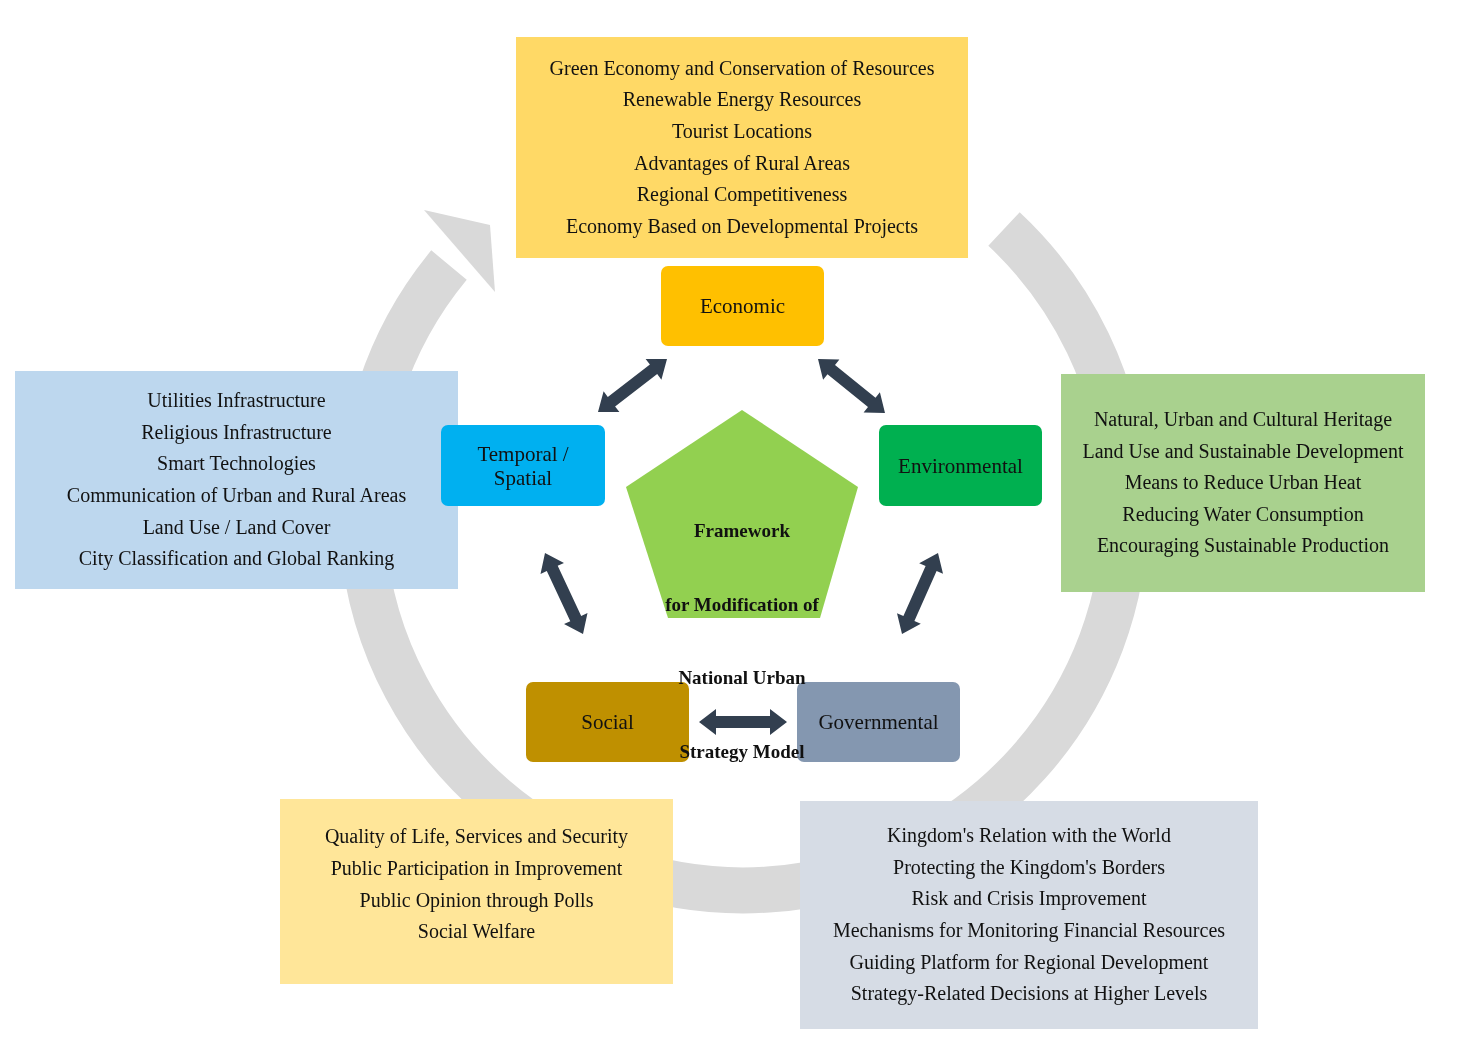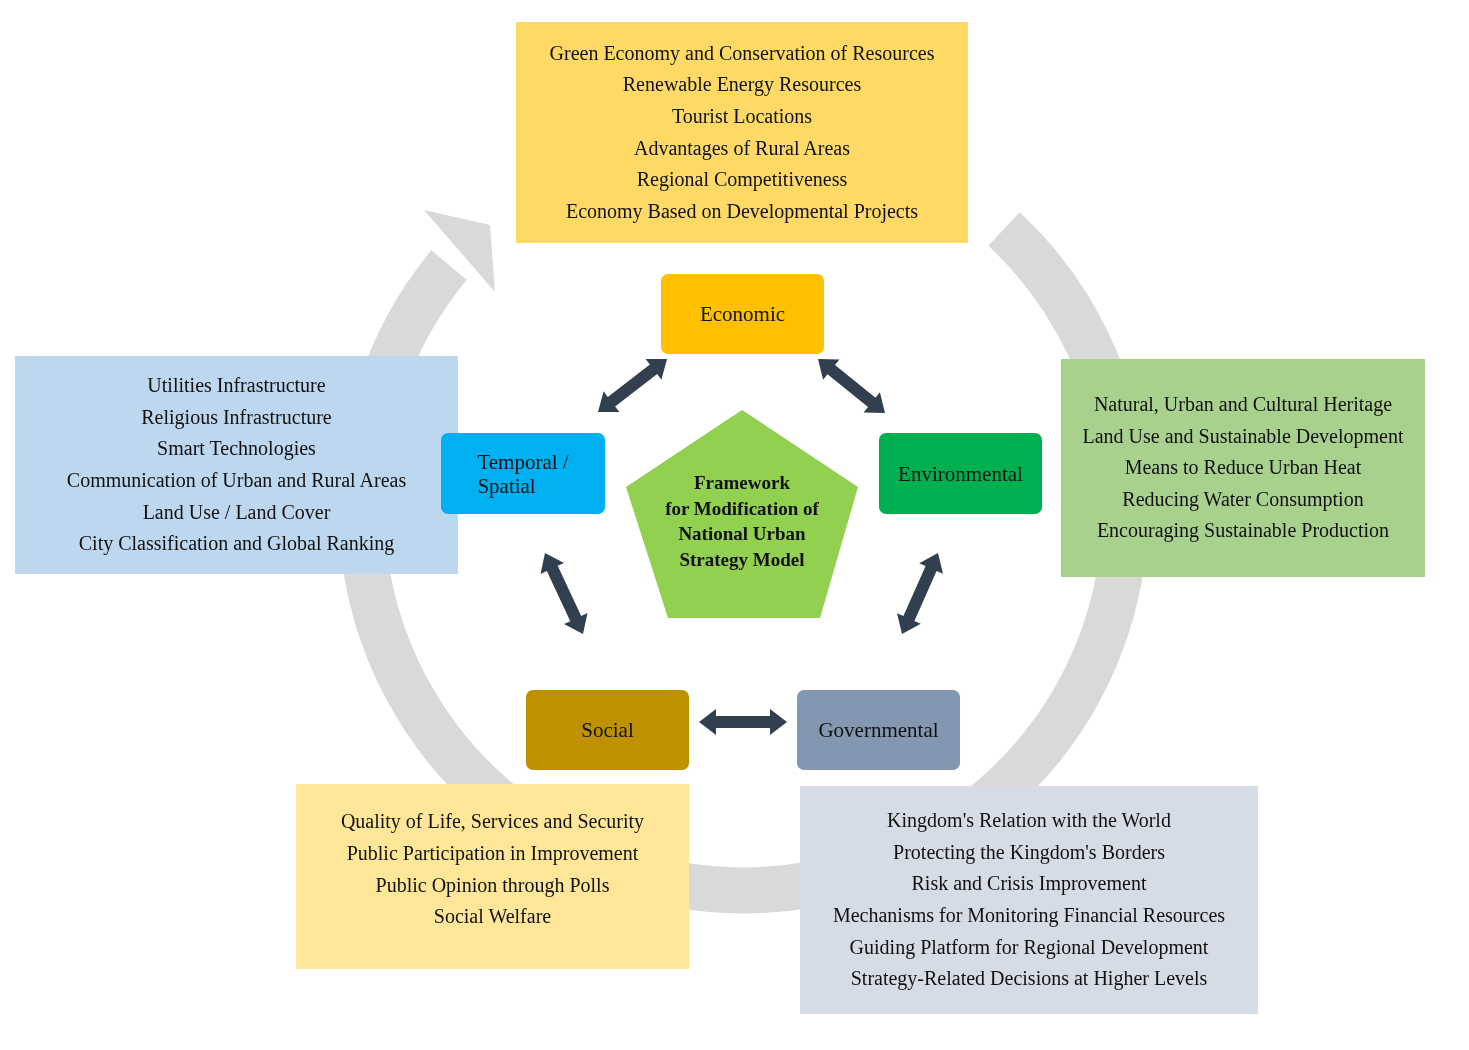--- a/index.html
+++ b/index.html
@@ -1,37 +1,37 @@
 <!DOCTYPE html>
 <html><head>
 <meta charset="utf-8">
 <style>
   html, body { margin: 0; padding: 0; background: #ffffff; }
   body { width: 1469px; height: 1050px; position: relative; overflow: hidden;
          font-family: "Liberation Serif", "DejaVu Serif", serif; color: #111; }
   #ring { position: absolute; left: 0; top: 0; width: 1469px; height: 1050px; }
   .infobox { position: absolute; box-sizing: border-box; display: flex; flex-direction: column;
-             justify-content: center; align-items: center; text-align: left; }
+             justify-content: center; align-items: center; text-align: left; margin-top: 15px; }
   .infobox .line { font-size: 20px; line-height: 31.6px; white-space: nowrap; }
   .node { position: absolute; box-sizing: border-box; border-radius: 7px; display: flex;
-          align-items: center; justify-content: center; 
-          font-size: 21px; line-height: 24px; margin-top: 8px; }
+          align-items: center; justify-content: center; text-align: center;
+          font-size: 21px; line-height: 24px; }
   #box-economic { left: 516px; top: 22px; width: 452px; height: 221px; }
   #box-temporal { left: 15px; top: 356px; width: 443px; height: 218px; }
   #box-environmental { left: 1061px; top: 359px; width: 364px; height: 218px; }
-  #box-social { left: 296px; top: 784px; width: 393px; height: 185px; padding-bottom: 14px; }
+  #box-social { left: 280px; top: 784px; width: 393px; height: 185px; padding-bottom: 14px; }
   #box-governmental { left: 800px; top: 786px; width: 458px; height: 228px; }
   #node-economic { left: 661px; top: 266px; width: 163px; height: 80px; }
   #node-temporal { left: 441px; top: 425px; width: 164px; height: 81px; }
   #node-environmental { left: 879px; top: 425px; width: 163px; height: 81px; }
   #node-social { left: 526px; top: 682px; width: 163px; height: 80px; }
   #node-governmental { left: 797px; top: 682px; width: 163px; height: 80px; }
   #center-title { position: absolute; left: 640px; top: 470px; width: 204px; text-align: center;
                   font-weight: bold; font-size: 19px; line-height: 25.5px; }
-  #center-title .line { display: block; white-space: nowrap; }
+  #center-title .line { display: block; white-space: nowrap; margin-top: 48px; }
 </style>
 </head>
 <body>
 
 <svg id="ring" viewBox="0 0 1469 1050">
 
   <path id="cycle-arc" fill="none" stroke-width="46" stroke-linecap="butt" d="M 1004 229 A 382 382 0 1 1 449 265" stroke="#d9d9d9"></path>
   <polygon id="cycle-head" points="424,210 490,225 495,292" fill="#d9d9d9"></polygon>
 
   <polygon id="pentagon" points="742,410 858,487 820,618 668,618 626,487" fill="#92d050"></polygon>

